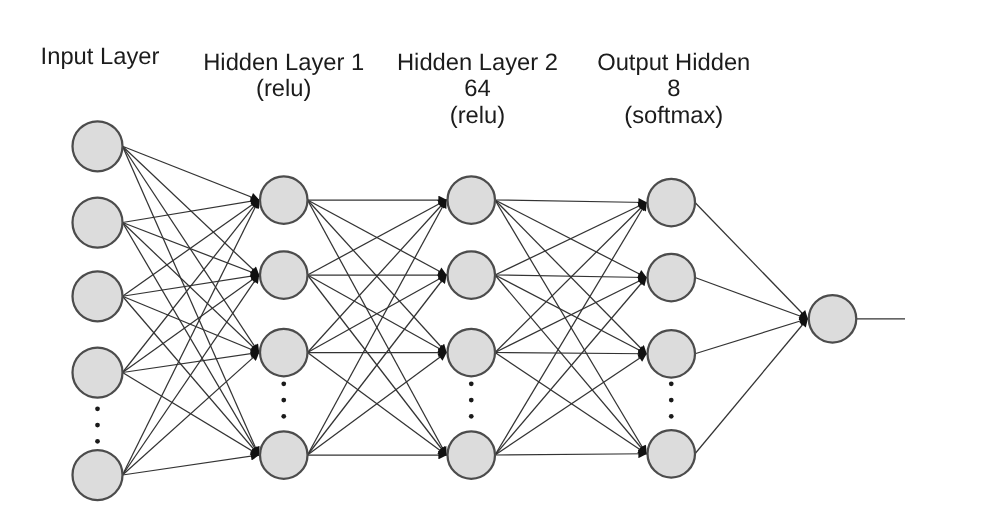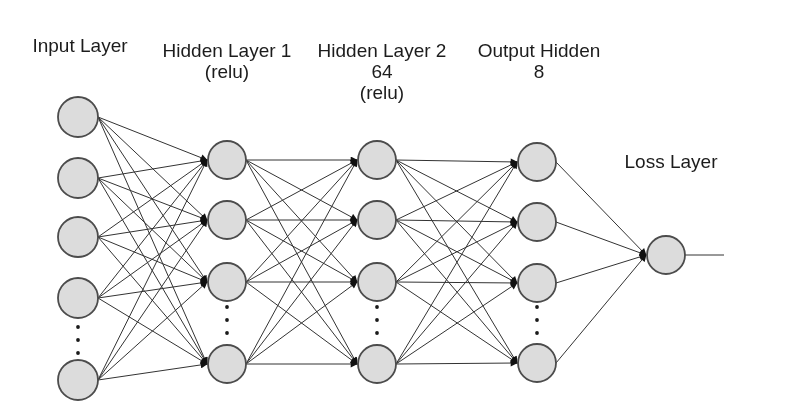--- a/index.html
+++ b/index.html
@@ -143,19 +143,19 @@
 
   <div class="net-label" style="left:382px; top:40px">
     <div>Hidden Layer 2</div>
     <div>64</div>
     <div>(relu)</div>
   </div>
 
   <div class="net-label" style="left:539px; top:40px">
     <div>Output Hidden</div>
     <div>8</div>
+    <div>(softmax)</div>
   </div>
 
   <div class="net-label" style="left:671px; top:151px">
-    <div>Loss Layer</div>
   </div>
 
 </div>
 
 </body></html>

